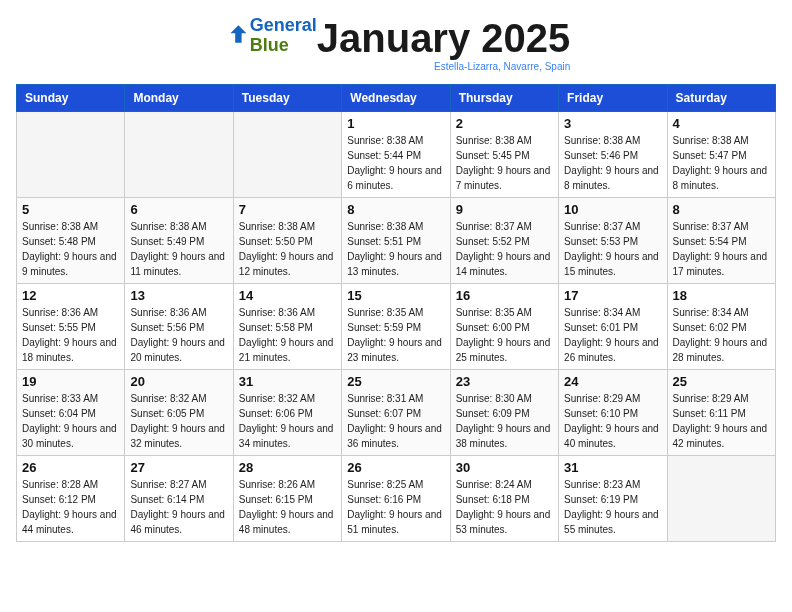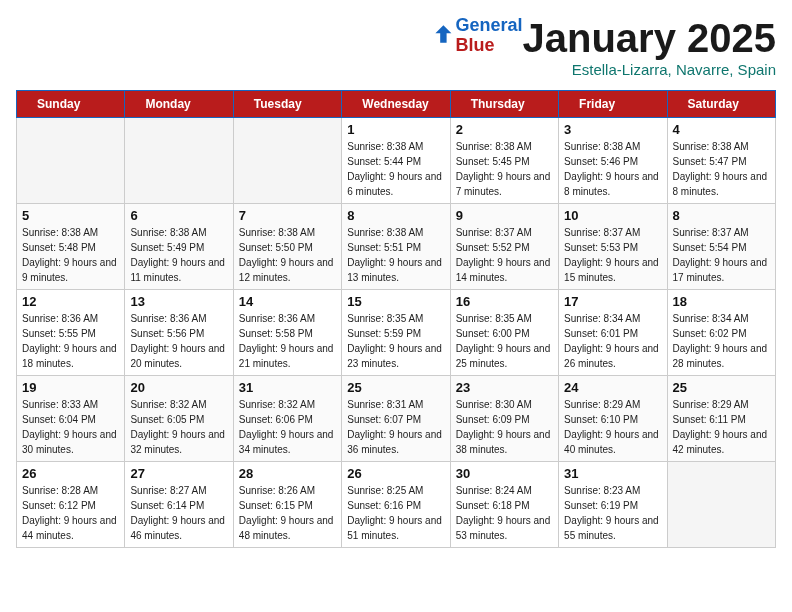--- a/index.html
+++ b/index.html
@@ -5,21 +5,21 @@
     * { box-sizing: border-box; margin: 0; padding: 0; }
     body {
       font-family: Arial, sans-serif;
       background: #fff;
       width: 792px;
       min-height: 612px;
       padding: 16px;
     }
     .header-area {
       display: flex;
-      justify-content: flex-end;
+      justify-content: center;
       align-items: flex-start;
       margin-bottom: 12px;
     }
     .logo {
       display: flex;
       align-items: center;
       gap: 2px;
     }
     .logo-text {
       font-size: 18px;
@@ -37,33 +37,33 @@
     }
     .title-area {
       text-align: right;
     }
     .calendar-title {
       font-size: 40px;
       font-weight: bold;
       color: #1a1a1a;
     }
     .calendar-subtitle {
-      font-size: 15px;
-      color: #0f766e;
+      font-size: 10px;
+      color: #3b82f6;
     }
     table {
       width: 100%;
       border-collapse: collapse;
       font-size: 11px;
     }
     th {
-      background-color: #b91c1c;
+      background-color: #1d4ed8;
       color: #fff;
       text-align: left;
-      padding: 6px 20px;
+      padding: 6px 8px;
       font-size: 12px;
       font-weight: bold;
       border: 1px solid #1565c0;
     }
     td {
       border: 1px solid #ccc;
       vertical-align: top;
       padding: 4px 5px;
       width: 108px;
       min-height: 80px;
@@ -95,21 +95,21 @@
 
 <div class="header-area">
   <div class="logo">
     <div>
       <svg class="logo-icon" viewBox="0 0 30 30">
         <polygon points="18,4 28,14 22,14 22,26 14,26 14,14 8,14" fill="#1565c0"></polygon>
       </svg>
     </div>
     <div class="logo-text">
       <div><span>General</span></div>
-      <div><span style="color:#b91c1c">Blue</span></div>
+      <div><span style="color:#4d7c0f">Blue</span></div>
     </div>
   </div>
   <div class="title-area">
     <div class="calendar-title">January 2025</div>
     <div class="calendar-subtitle">Estella-Lizarra, Navarre, Spain</div>
   </div>
 </div>
 
 <table>
   <thead>

